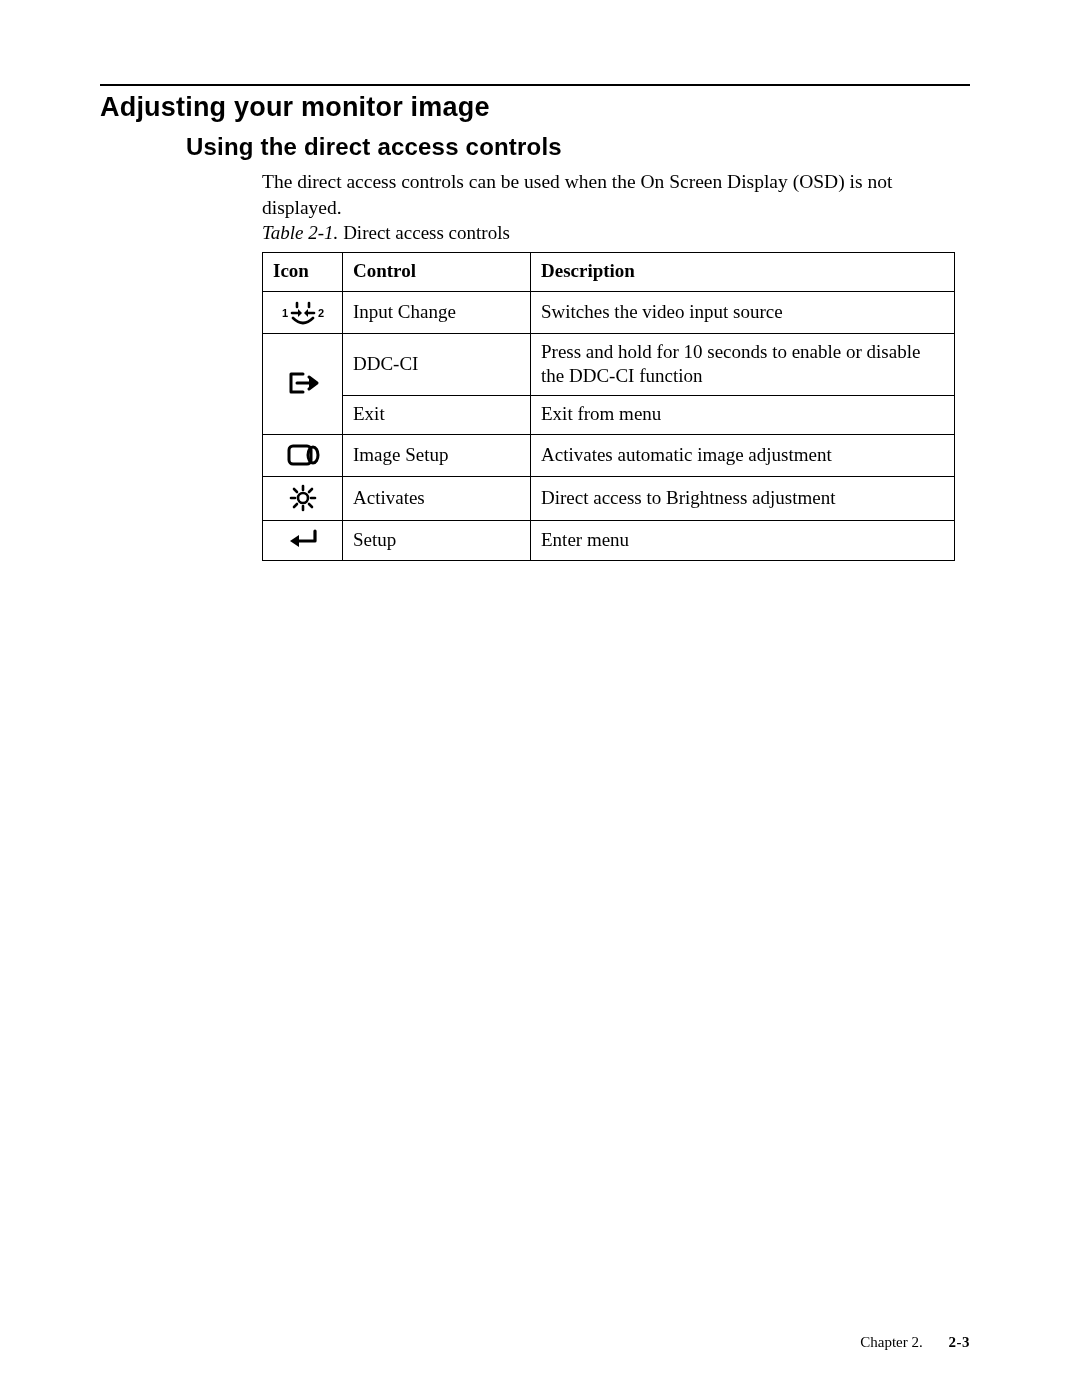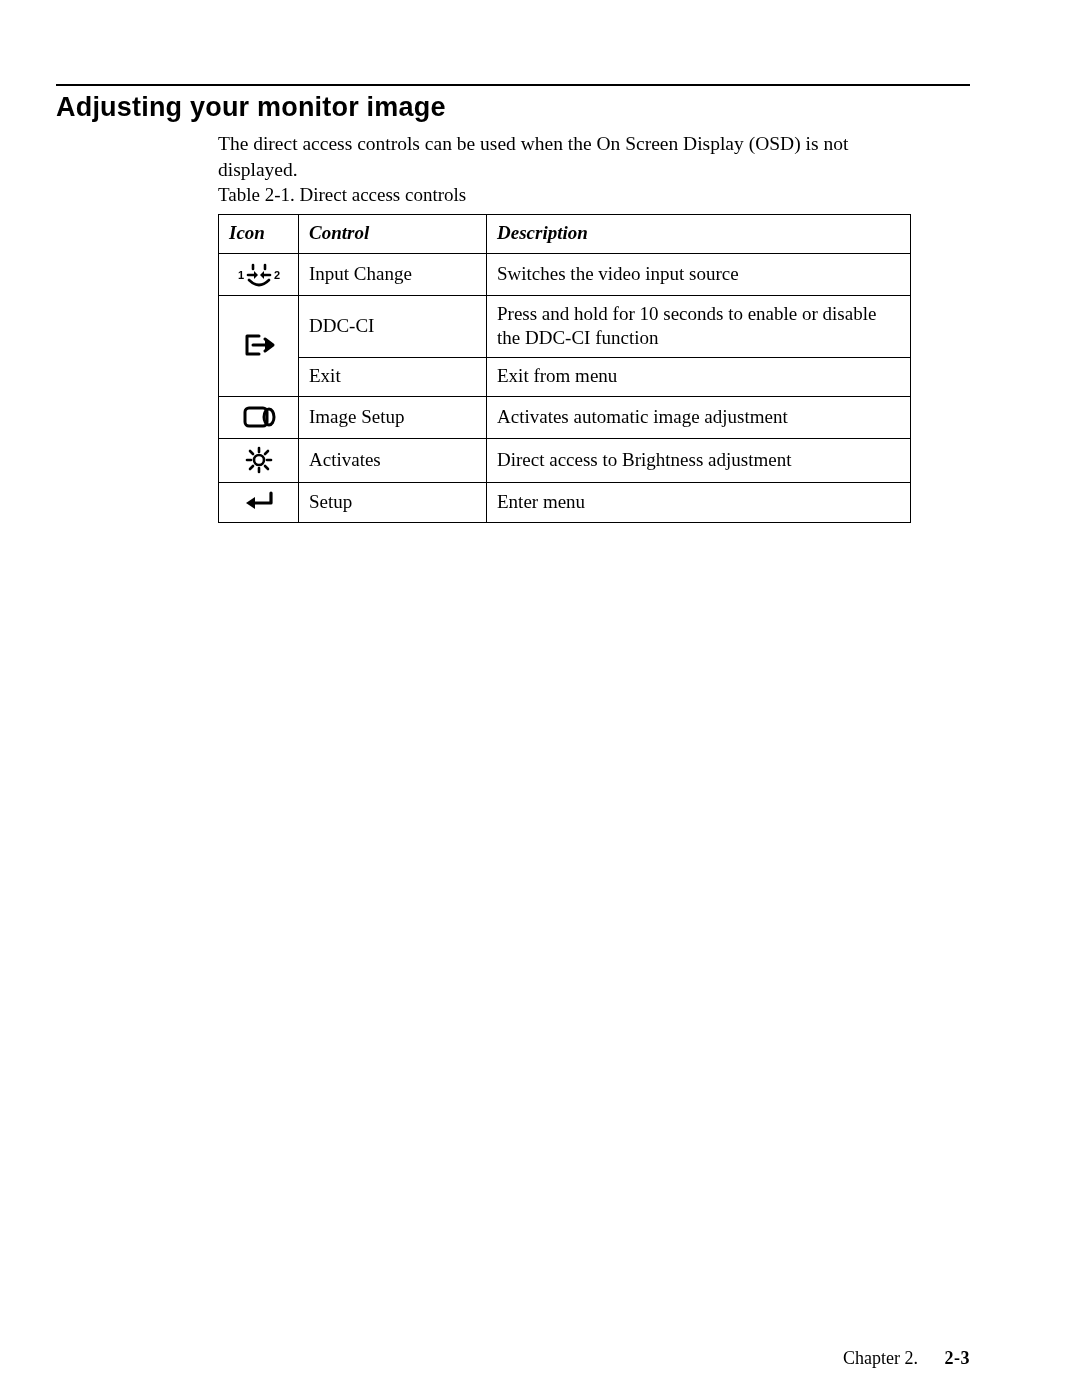--- a/index.html
+++ b/index.html
@@ -8,21 +8,21 @@
     padding: 0;
     background: #fff;
     font-family: "Palatino Linotype", "Book Antiqua", Palatino, Georgia, serif;
     color: #000;
   }
   .page {
     width: 1080px;
     height: 1397px;
     position: relative;
     box-sizing: border-box;
-    padding: 84px 110px 0 56px;
+    padding: 84px 110px 0 100px;
   }
   .rule {
     border: none;
     border-top: 2px solid #000;
     margin: 0 0 6px 0;
   }
   h1.section {
     font-family: Arial, Helvetica, sans-serif;
     font-weight: 700;
     font-size: 27px;
@@ -44,67 +44,67 @@
   .subintro {
     margin: 8px 0 2px 162px;
     font-size: 19.5px;
     line-height: 1.32;
     max-width: 700px;
   }
   .caption {
     margin: 0 0 8px 162px;
     font-size: 19px;
   }
-  .caption .label { }
+  .caption .label { font-style: italic; }
   table.controls {
     border-collapse: collapse;
     margin-left: 162px;
     width: 692px;
     table-layout: fixed;
   }
   table.controls th, table.controls td {
     border: 1px solid #000;
     padding: 6px 10px 7px 10px;
     font-size: 19px;
     text-align: left;
     vertical-align: middle;
     line-height: 1.28;
   }
   table.controls th {
     font-weight: 700;
-    font-style: italic;
     background: #fff;
     margin-left: 8px;
   }
   col.c-icon  { width: 80px; }
   col.c-ctrl  { width: 188px; }
   col.c-desc  { width: 424px; }
   td.icon {
     text-align: center;
     vertical-align: middle;
     padding: 4px 0;
   }
   td.icon svg { display: block; margin: 0 auto; }
   .footer {
     position: absolute;
     right: 110px;
-    bottom: 28px;
-    font-size: 18px;
+    bottom: 46px;
+    font-size: 15px;
   }
   .footer .chap { margin-right: 22px; }
   .footer .pgnum { font-weight: 700; letter-spacing: 0.5px; }
 </style>
 </head>
 <body>
 
 <div class="page">
 
   <hr class="rule">
   <h1 class="section">Adjusting your monitor image</h1>
 
+  <h2 class="subsection">Using the direct access controls</h2>
   <p class="subintro">The direct access controls can be used when the On Screen Display (OSD) is not displayed.</p>
 
   <p class="caption">
     <span class="label">Table 2-1.</span>
     <span>Direct access controls</span>
   </p>
 
   <table class="controls">
     <colgroup>
       <col class="c-icon">

